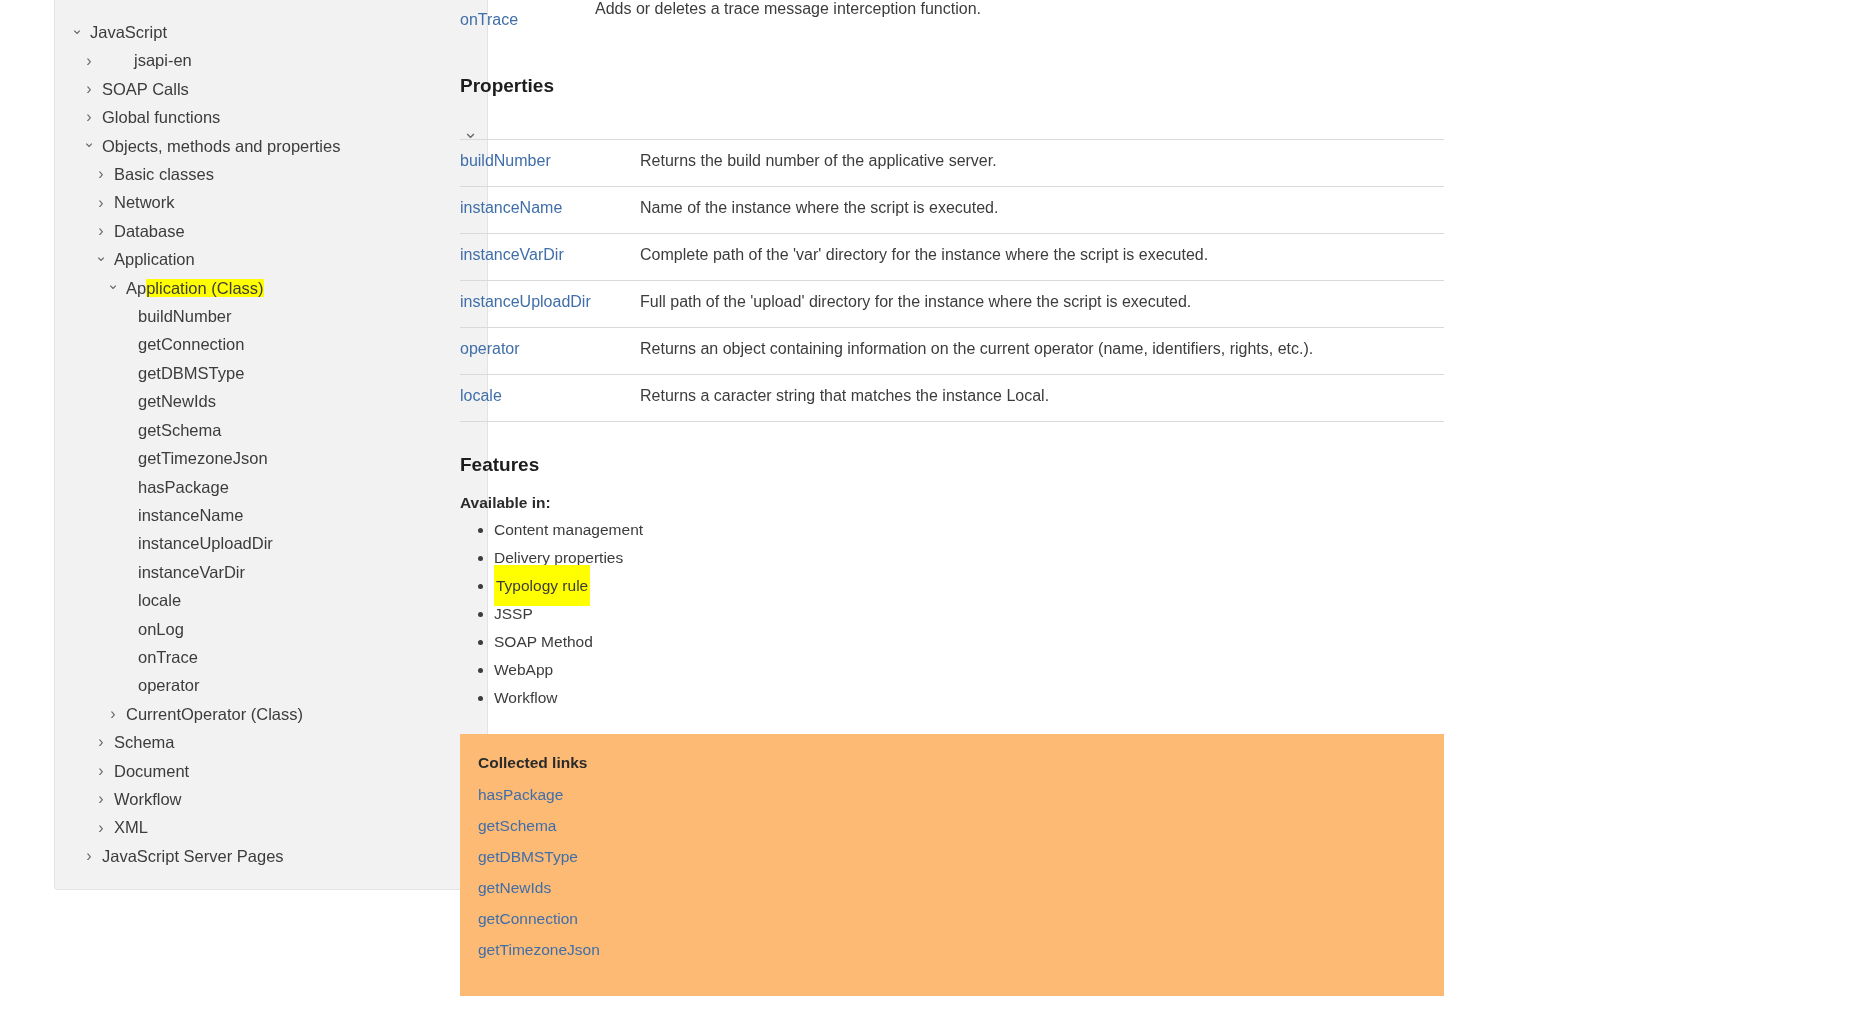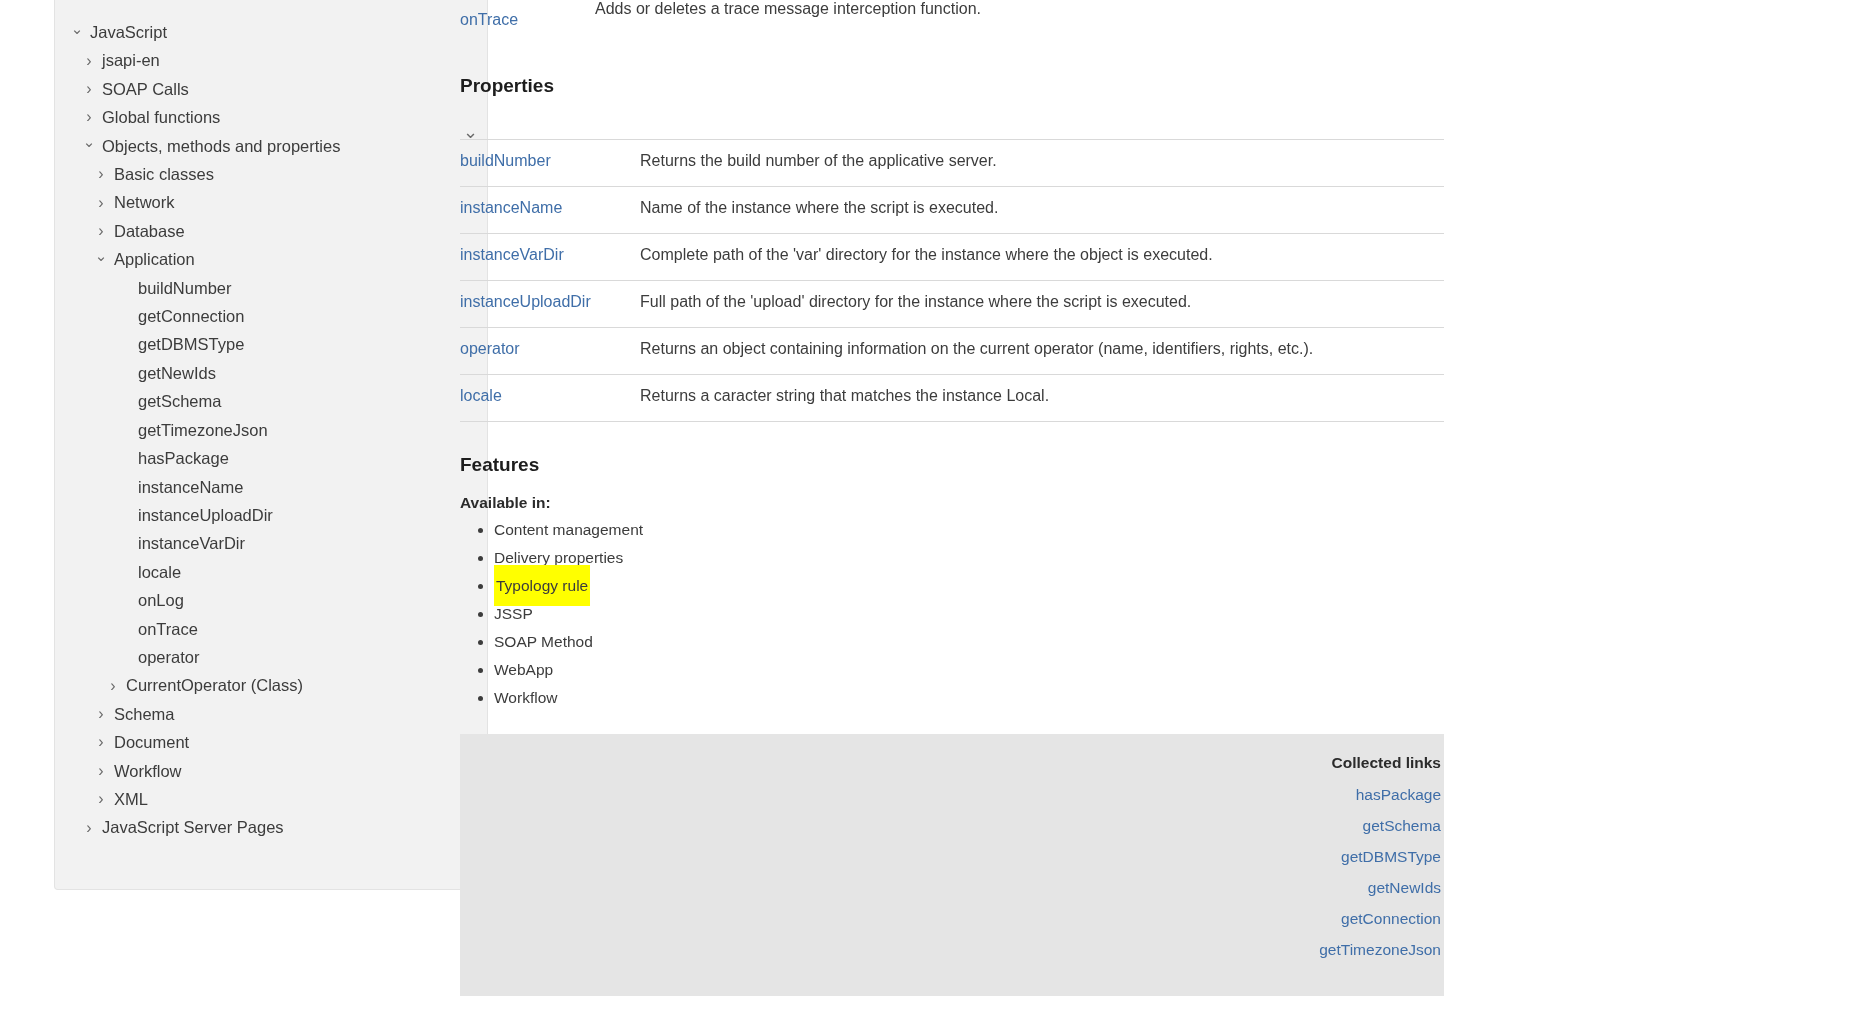--- a/index.html
+++ b/index.html
@@ -139,23 +139,22 @@
     font-size: 15.5px;
     line-height: 20px;
     margin-bottom: 8px;
     color: #3c3c3c;
   }
   ul.avail-list li span.hl { padding: 12px 2px; }
 
   .collected {
     margin-top: 26px;
     width: 984px;
-    background: #e5e5e5;
-    padding: 20px 3px 24px 18px;
-    text-align: right;
+    background: #fdba74;
+    padding: 20px 12px 24px 18px;
   }
   .collected .title {
     font-size: 15.5px;
     font-weight: bold;
     color: #2b2b2b;
     margin-bottom: 14px;
   }
   .collected a {
     display: block;
     font-size: 15.5px;
@@ -167,21 +166,21 @@
 </style>
 </head>
 <body>
 
 <div id="sidebar">
   <ul class="tree" id="tree-root">
       <li class="tree-item" style="padding-left: 14px;">
         <span class="caret down"></span>
         <span class="tree-label">JavaScript</span>
       </li>
-      <li class="tree-item" style="padding-left: 26px;">
+      <li class="tree-item" style="padding-left: 26px; gap: 32px;">
         <span class="caret right"></span>
         <span class="tree-label">jsapi-en</span>
       </li>
       <li class="tree-item" style="padding-left: 26px;">
         <span class="caret right"></span>
         <span class="tree-label">SOAP Calls</span>
       </li>
       <li class="tree-item" style="padding-left: 26px;">
         <span class="caret right"></span>
         <span class="tree-label">Global functions</span>
@@ -198,20 +197,24 @@
         <span class="caret right"></span>
         <span class="tree-label">Network</span>
       </li>
       <li class="tree-item" style="padding-left: 38px;">
         <span class="caret right"></span>
         <span class="tree-label">Database</span>
       </li>
       <li class="tree-item" style="padding-left: 38px;">
         <span class="caret down"></span>
         <span class="tree-label">Application</span>
+      </li>
+      <li class="tree-item" style="padding-left: 50px;">
+        <span class="caret down"></span>
+        <span class="tree-label"><span>Ap</span><span class="hl">plication (Class)</span></span>
       </li>
       <li class="tree-item" style="padding-left: 62px;">
         <span class="caret none"></span>
         <span class="tree-label">buildNumber</span>
       </li>
       <li class="tree-item" style="padding-left: 62px;">
         <span class="caret none"></span>
         <span class="tree-label">getConnection</span>
       </li>
       <li class="tree-item" style="padding-left: 62px;">
@@ -307,21 +310,21 @@
         <tr>
           <td class="prop-name"><span>buildNumber</span></td>
           <td class="prop-desc">Returns the build number of the applicative server.</td>
         </tr>
         <tr>
           <td class="prop-name"><span>instanceName</span></td>
           <td class="prop-desc">Name of the instance where the script is executed.</td>
         </tr>
         <tr>
           <td class="prop-name"><span>instanceVarDir</span></td>
-          <td class="prop-desc">Complete path of the 'var' directory for the instance where the object is executed.</td>
+          <td class="prop-desc">Complete path of the 'var' directory for the instance where the script is executed.</td>
         </tr>
         <tr>
           <td class="prop-name"><span>instanceUploadDir</span></td>
           <td class="prop-desc">Full path of the 'upload' directory for the instance where the script is executed.</td>
         </tr>
         <tr>
           <td class="prop-name"><span>operator</span></td>
           <td class="prop-desc">Returns an object containing information on the current operator (name, identifiers, rights, etc.).</td>
         </tr>
         <tr>

